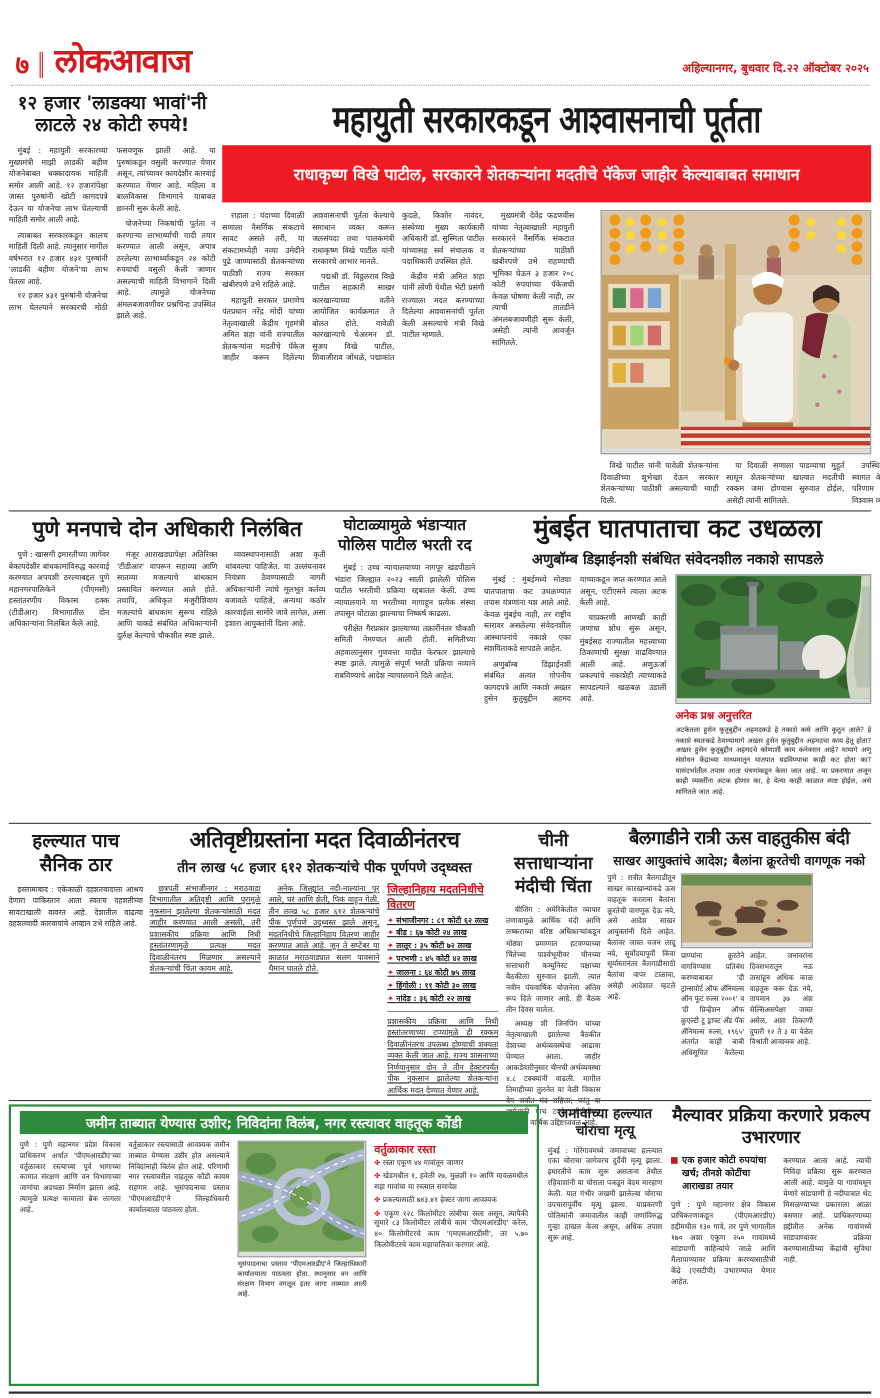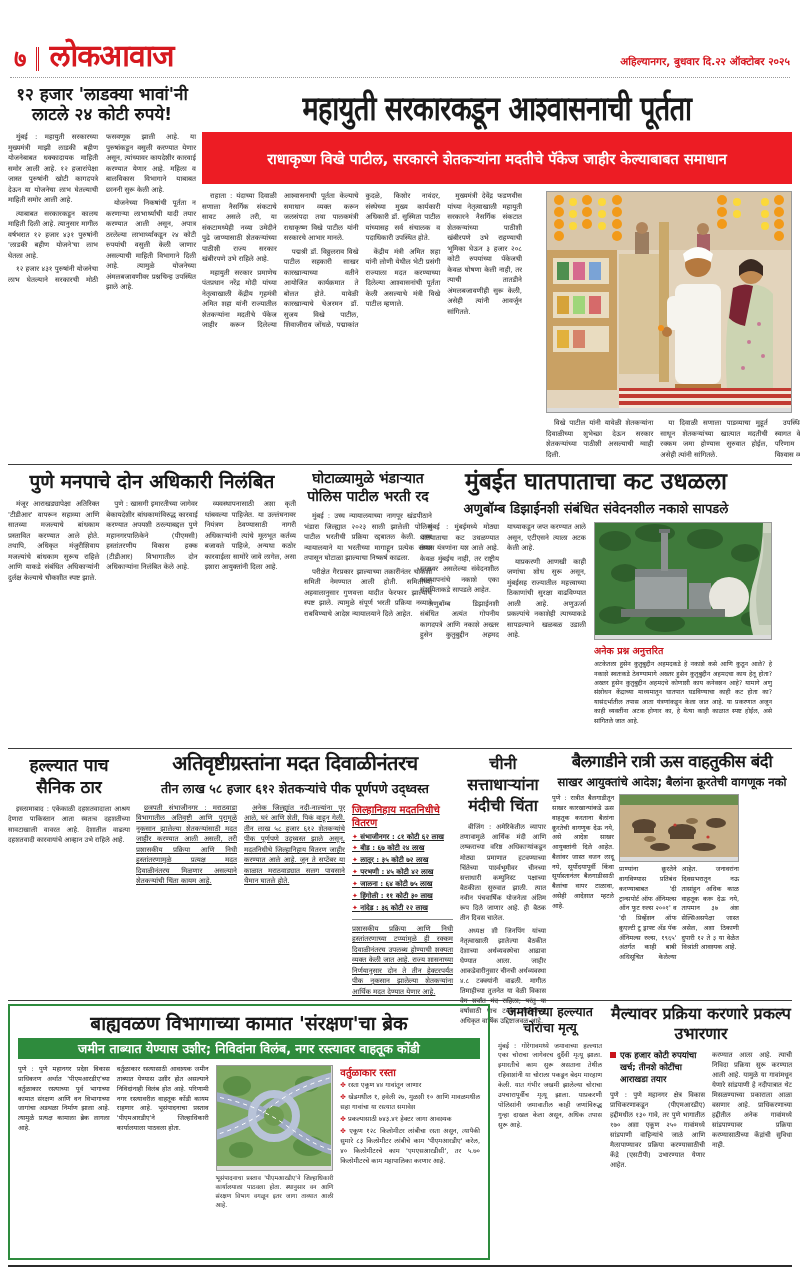--- a/index.html
+++ b/index.html
@@ -45,21 +45,21 @@
   .a-photo-stack{width:246px;}
   .photo-frame{border:1px solid #999;overflow:hidden;background:#ddd;}
   .a-underphoto{margin-top:5px;height:70px;overflow:hidden;}
 
   
   .b1{position:absolute;left:8px;top:470px;width:288px;}
   .b1 h2{font-size:19px;margin-bottom:7px;}
   .b1 .bodytext{height:232px;overflow:hidden;}
   .b2{position:absolute;left:304px;top:470px;width:128px;}
   .b2 h3{font-size:14px;font-weight:900;color:var(--ink);text-align:center;line-height:1.25;margin-bottom:6px;}
-  .b3{position:absolute;left:420px;top:468px;width:352px;}
+  .b3{position:absolute;left:440px;top:468px;width:352px;}
   .b3 h2{font-size:23px;white-space:nowrap;}
   .b3 .subhead{font-size:13px;font-weight:bold;color:var(--ink);text-align:center;margin:4px 0 5px;}
   .b3-row{display:flex;gap:8px;}
   .b3-left{width:166px;}
   .b3-left .bodytext{height:206px;overflow:hidden;}
   .b3-right{width:178px;}
   .cap-title{color:var(--accent-red);font-size:9.5px;font-weight:bold;margin:4px 0 2px;}
   .cap-text{font-size:6.3px;line-height:1.5;text-align:justify;}
 
   
@@ -246,22 +246,22 @@
         </div>
       </div>
     </div>
   </section>
 
   <div class="rule" style="top:464px"></div>
 
   <section class="b1">
     <h2 class="art-h2">पुणे मनपाचे दोन अधिकारी निलंबित</h2>
     <div class="bodytext cols3">
+      <p>पुणे : खासगी इमारतीच्या जागेवर बेकायदेशीर बांधकामांविरुद्ध कारवाई करण्यात अपयशी ठरल्याबद्दल पुणे महानगरपालिकेने (पीएमसी) हस्तांतरणीय विकास हक्क (टीडीआर) विभागातील दोन अधिकाऱ्यांना निलंबित केले आहे.</p>
       <p>मंजूर आराखड्यापेक्षा अतिरिक्त 'टीडीआर' वापरून सहाव्या आणि सातव्या मजल्याचे बांधकाम प्रस्तावित करण्यात आले होते. तथापि, अधिकृत मंजुरीशिवाय मजल्यांचे बांधकाम सुरूच राहिले आणि याकडे संबंधित अधिकाऱ्यांनी दुर्लक्ष केल्याचे चौकशीत स्पष्ट झाले.</p>
-      <p>पुणे : खासगी इमारतीच्या जागेवर बेकायदेशीर बांधकामांविरुद्ध कारवाई करण्यात अपयशी ठरल्याबद्दल पुणे महानगरपालिकेने (पीएमसी) हस्तांतरणीय विकास हक्क (टीडीआर) विभागातील दोन अधिकाऱ्यांना निलंबित केले आहे.</p>
       <p>व्यवस्थापनासाठी अशा कृती थांबवल्या पाहिजेत. या उल्लंघनावर नियंत्रण ठेवण्यासाठी नागरी अधिकाऱ्यांनी त्यांचे मूलभूत कर्तव्य बजावले पाहिजे, अन्यथा कठोर कारवाईला सामोरे जावे लागेल, असा इशारा आयुक्तांनी दिला आहे.</p>
     </div>
   </section>
 
   <section class="b2">
     <h3>घोटाळ्यामुळे भंडाऱ्यात पोलिस पाटील भरती रद</h3>
     <div class="bodytext">
       <p>मुंबई : उच्च न्यायालयाच्या नागपूर खंडपीठाने भंडारा जिल्ह्यात २०२३ साली झालेली पोलिस पाटील भरतीची प्रक्रिया रद्दबातल केली. उच्च न्यायालयाने या भरतीच्या मागाहून प्रत्येक संस्था तपासून घोटाळा झाल्याचा निष्कर्ष काढला.</p>
       <p>परीक्षेत गैरप्रकार झाल्याच्या तक्रारींनंतर चौकशी समिती नेमण्यात आली होती. समितीच्या अहवालानुसार गुणवत्ता यादीत फेरफार झाल्याचे स्पष्ट झाले. त्यामुळे संपूर्ण भरती प्रक्रिया नव्याने राबविण्याचे आदेश न्यायालयाने दिले आहेत.</p>
     </div>
@@ -381,21 +381,20 @@
           </svg>
         </div>
         <div class="bodytext" style="margin-top:3px;columns:2;column-gap:5px;">प्राण्यांना क्रूरतेने वागविण्यास प्रतिबंध करण्याबाबत 'दी ट्रान्सपोर्ट ऑफ ॲनिमल्स ऑन फूट रुल्स २००१' व 'दी प्रिव्हेंशन ऑफ क्रुएल्टी टू ड्राफ्ट अँड पॅक ॲनिमल्स रुल्स, १९६५' अंतर्गत काही बाबी अधिसूचित केलेल्या आहेत. जनावरांना दिवसभरातून नऊ तासांहून अधिक काळ वाहतूक करू देऊ नये, तापमान ३७ अंश सेल्सिअसपेक्षा जास्त असेल, अशा ठिकाणी दुपारी १२ ते ३ या वेळेत विश्रांती आवश्यक आहे.</div>
       </div>
     </div>
   </section>
 
   <div class="rule" style="top:1000px"></div>
 
   <section class="greenbox">
-    <h2 class="art-h2">बाह्यवळण विभागाच्या कामात 'संरक्षण'चा ब्रेक</h2>
     <div class="green-band">जमीन ताब्यात येण्यास उशीर; निविदांना विलंब, नगर रस्त्यावर वाहतूक कोंडी</div>
     <div class="d1-row">
       <div class="d1-a bodytext">पुणे : पुणे महानगर प्रदेश विकास प्राधिकरण अर्थात 'पीएमआरडीए'च्या वर्तुळाकार रस्त्याच्या पूर्व भागाच्या कामात संरक्षण आणि वन विभागाच्या जागांचा अडथळा निर्माण झाला आहे. त्यामुळे प्रत्यक्ष कामाला ब्रेक लागला आहे.</div>
       <div class="d1-b bodytext">वर्तुळाकार रस्त्यासाठी आवश्यक जमीन ताब्यात येण्यास उशीर होत असल्याने निविदांनाही विलंब होत आहे. परिणामी नगर रस्त्यावरील वाहतूक कोंडी कायम राहणार आहे. भूसंपादनाचा प्रस्ताव 'पीएमआरडीए'ने जिल्हाधिकारी कार्यालयाला पाठवला होता.</div>
       <div class="d1-photo">
         <div class="photo-frame">
           <svg width="114" height="100" viewBox="0 0 114 100">
             <rect width="114" height="100" fill="#7da862"></rect>
             <g fill="#5c8f46">
               <ellipse cx="20" cy="20" rx="14" ry="10"></ellipse>

